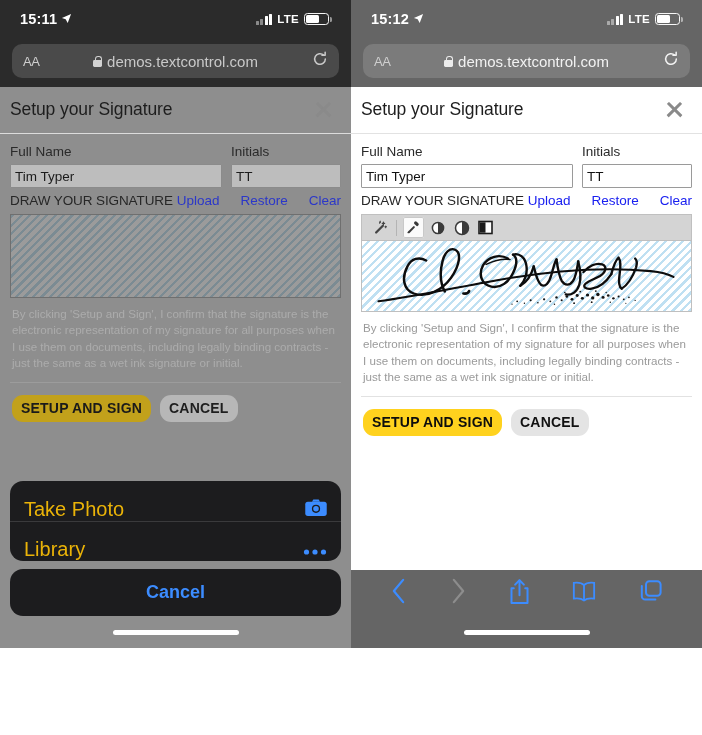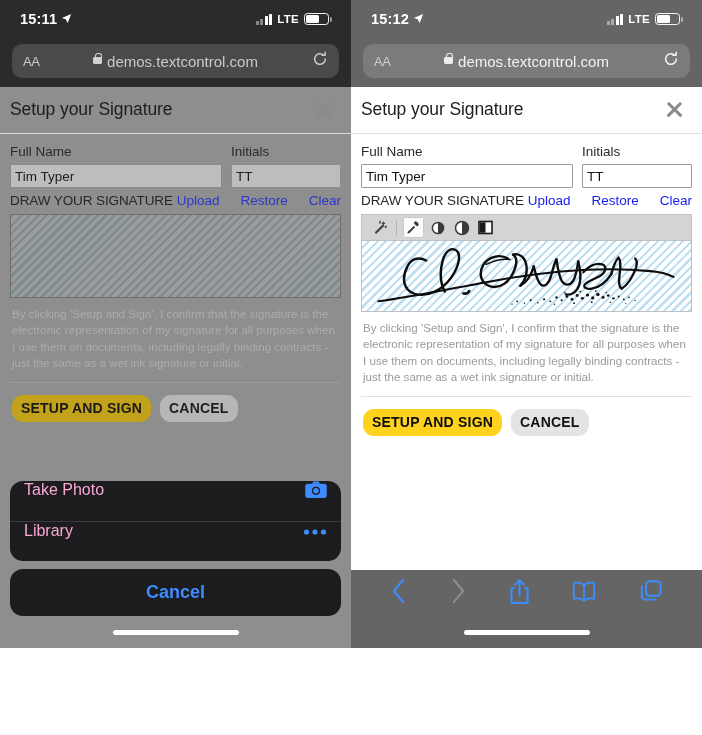--- a/index.html
+++ b/index.html
@@ -48,21 +48,21 @@
   .left  .urlbar-wrap { background: #2b2b2b; }
   .right .urlbar-wrap { background: #656565; }
   .urlbar {
     height: 34px; border-radius: 10px;
     display: flex; align-items: center; padding: 0 11px;
     position: relative;
   }
   .left  .urlbar { background: #4a4a4a; }
   .right .urlbar { background: #7b7b7b; }
   .aa { font-size: 13px; color: #cfcfcf; letter-spacing: -.5px; flex: 0 0 auto; }
-  .url-center { position:absolute; left:0; right:0; display:flex; justify-content:center; gap:5px; pointer-events:none;}
+  .url-center { position:absolute; left:0; right:0; display:flex; align-items:center; justify-content:center; gap:5px; pointer-events:none;}
   .lock { width: 9px; height: 11px; position: relative; display:inline-block; }
   .lock::before { content:""; position:absolute; left:1.6px; top:0; width:5.8px; height:5.8px;
       border:1.7px solid #d2d2d2; border-bottom:none; border-radius: 3px 3px 0 0; }
   .lock::after { content:""; position:absolute; left:0; bottom:0; width:9px; height:6.4px;
       background:#d2d2d2; border-radius:1.4px; }
   .right .lock::before { border-color:#ececec; }
   .right .lock::after { background:#ececec; }
   .url-text { font-size: 15px; font-weight: normal; }
   .left  .url-text { color: #c9c9c9; }
   .right .url-text { color: #f2f2f2; }
@@ -152,22 +152,22 @@
   .left .btn-primary { background: #c2a11b; color:#1a1a1a; }
   .btn-secondary { background: #e4e4e4; color: #111; }
   .left .btn-secondary { background: #b7b7b7; color:#1e1e1e; }
 
   
   .sheet-wrap { position:absolute; left:0; right:0; bottom: 0; padding: 0 10px 0 10px; }
   .sheet-group {
     background:#1c1c1e; border-radius: 13px; overflow:hidden;
   }
   .sheet-item {
-    height: 40px; display:flex; align-items:flex-start; justify-content:space-between;
-    padding: 0 14px; color: #f9a8d4; font-size: 16px; cursor:pointer;
+    height: 40px; display:flex; align-items:flex-end; justify-content:space-between;
+    padding: 0 14px; color: #eab308; font-size: 20px; cursor:pointer;
   }
   .sheet-item + .sheet-item { border-top: .5px solid #3a3a3c; }
   .sheet-cancel {
     margin-top: 8px; height: 47px; background:#1c1c1e; border-radius: 13px;
     display:flex; align-items:center; justify-content:center;
     color:#3c8cff; font-size: 18px; font-weight: bold; cursor:pointer;
   }
   .home-bar-wrap { height: 32px; display:flex; align-items:center; justify-content:center; }
   .home-bar { width: 126px; height: 5px; border-radius: 3px; background: #fff; }
   .right .home-bar { background:#fff; }

